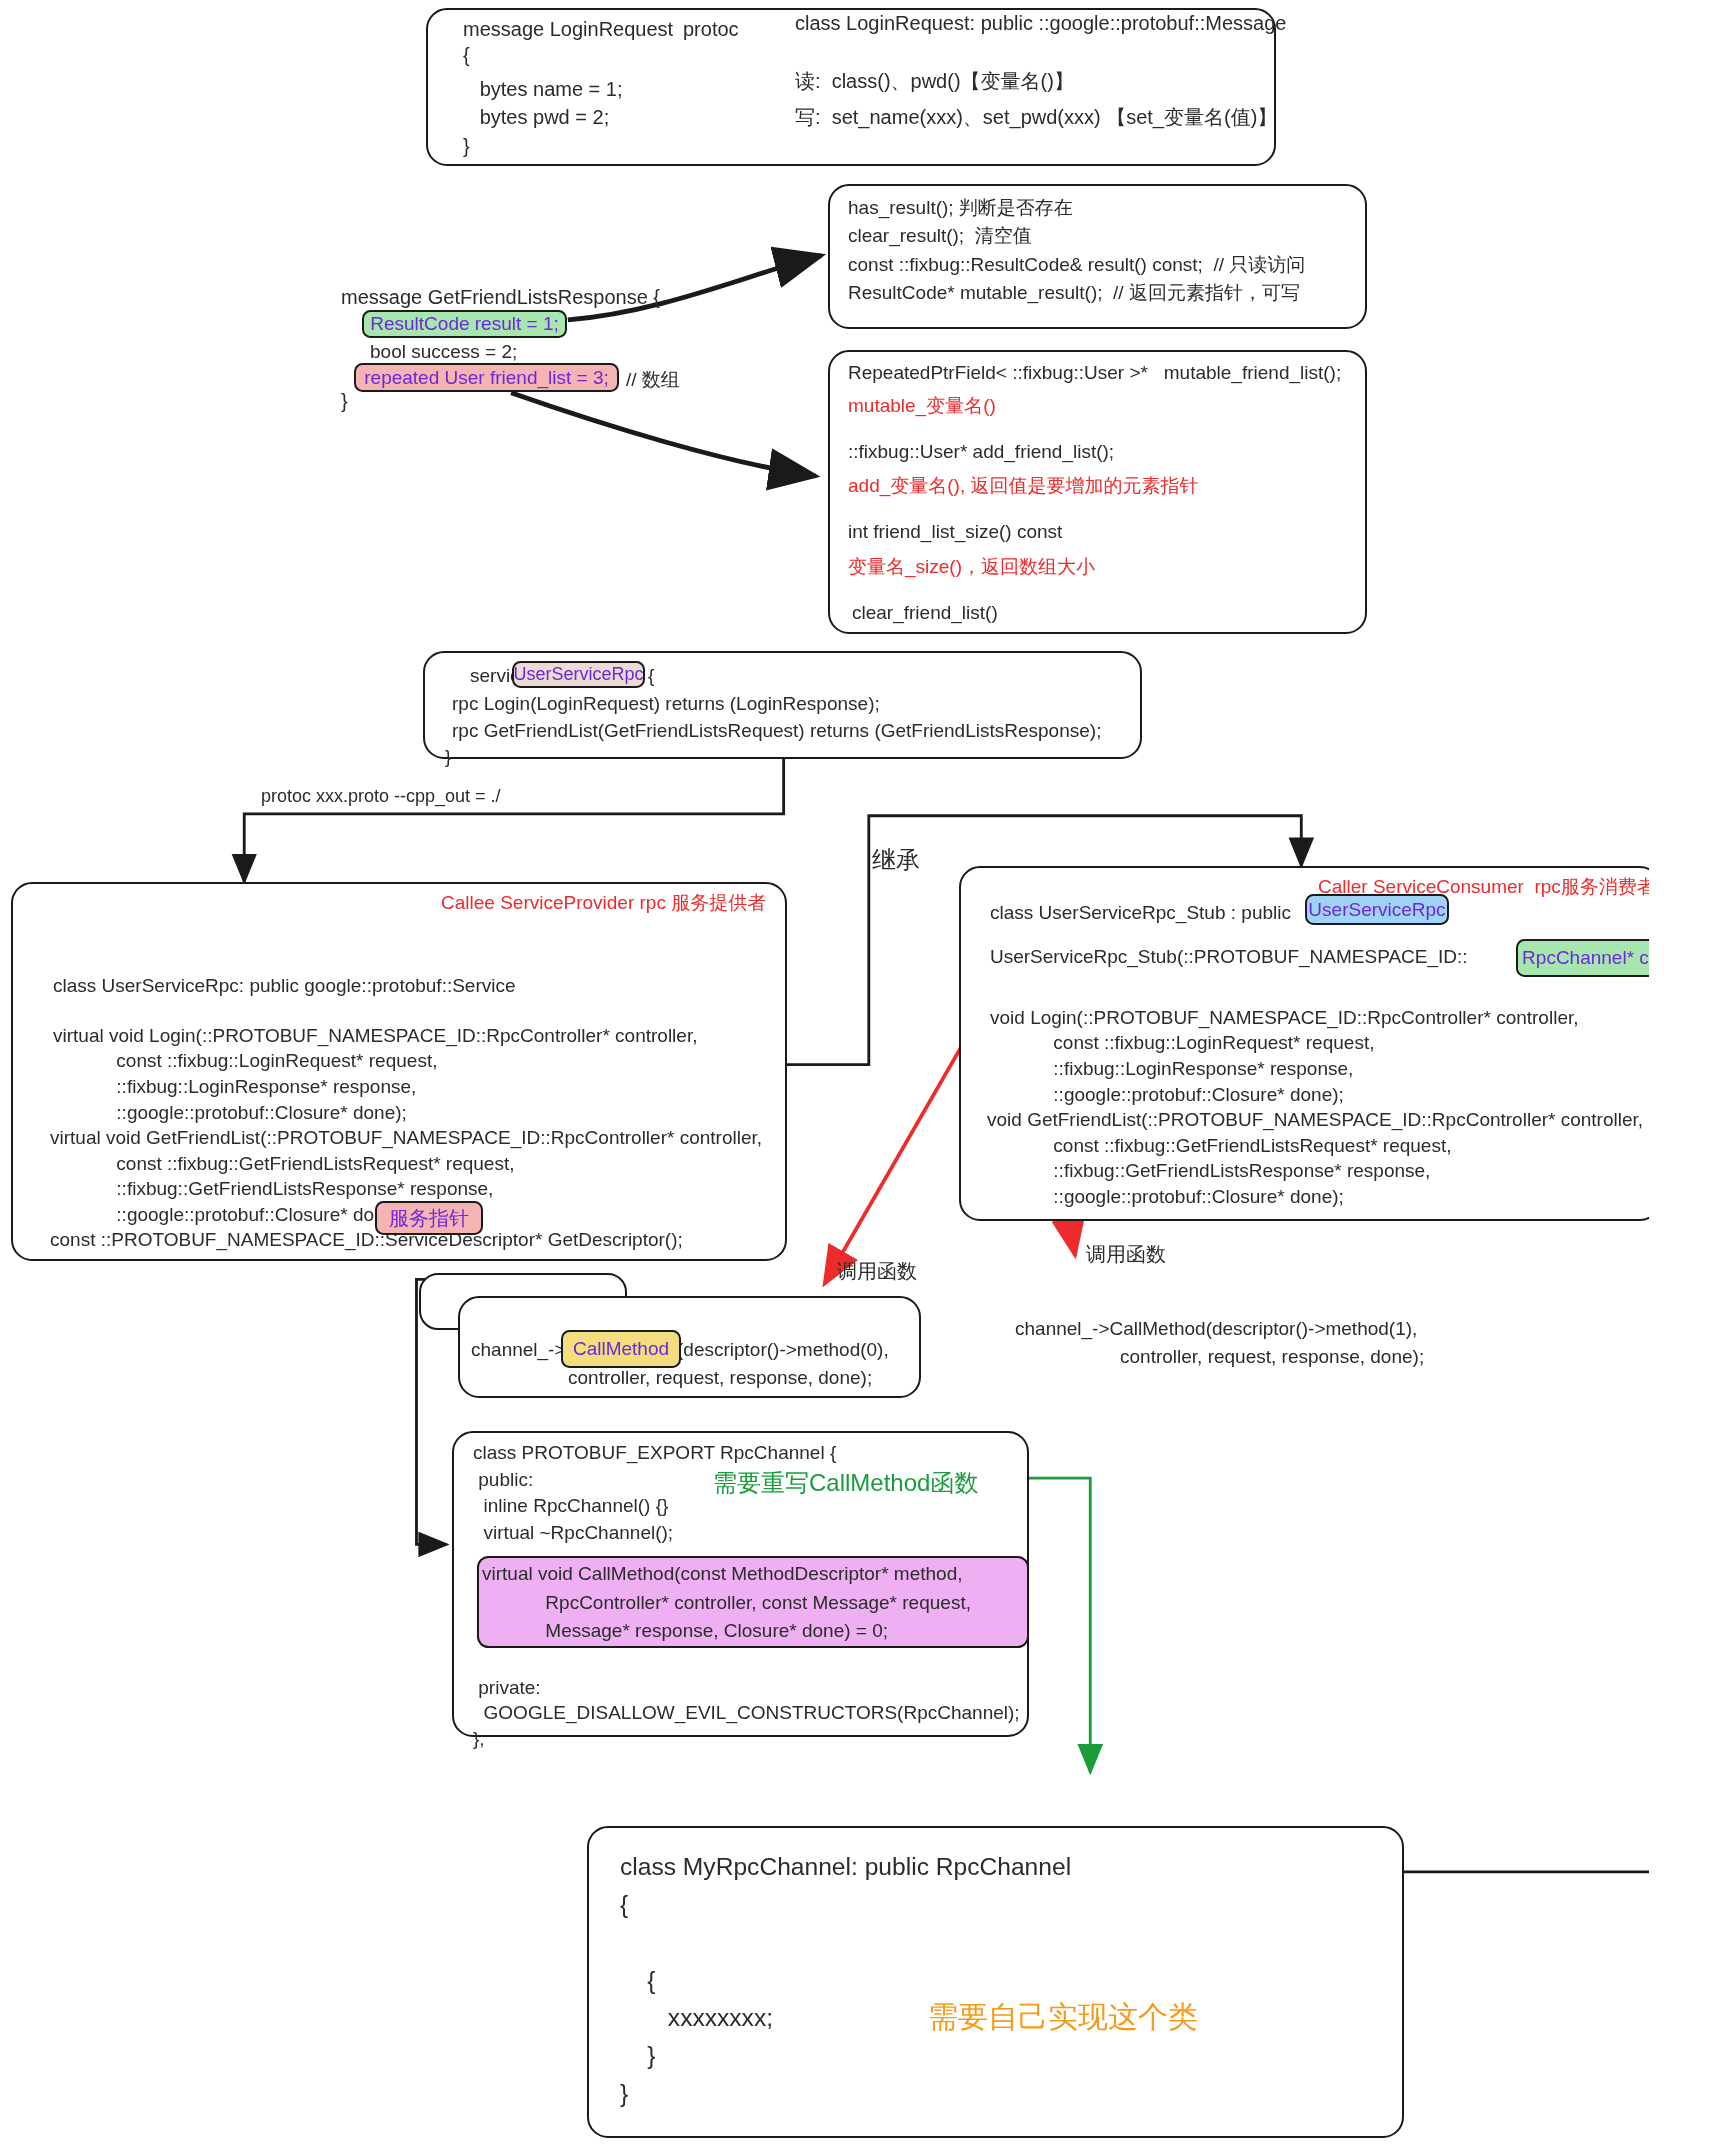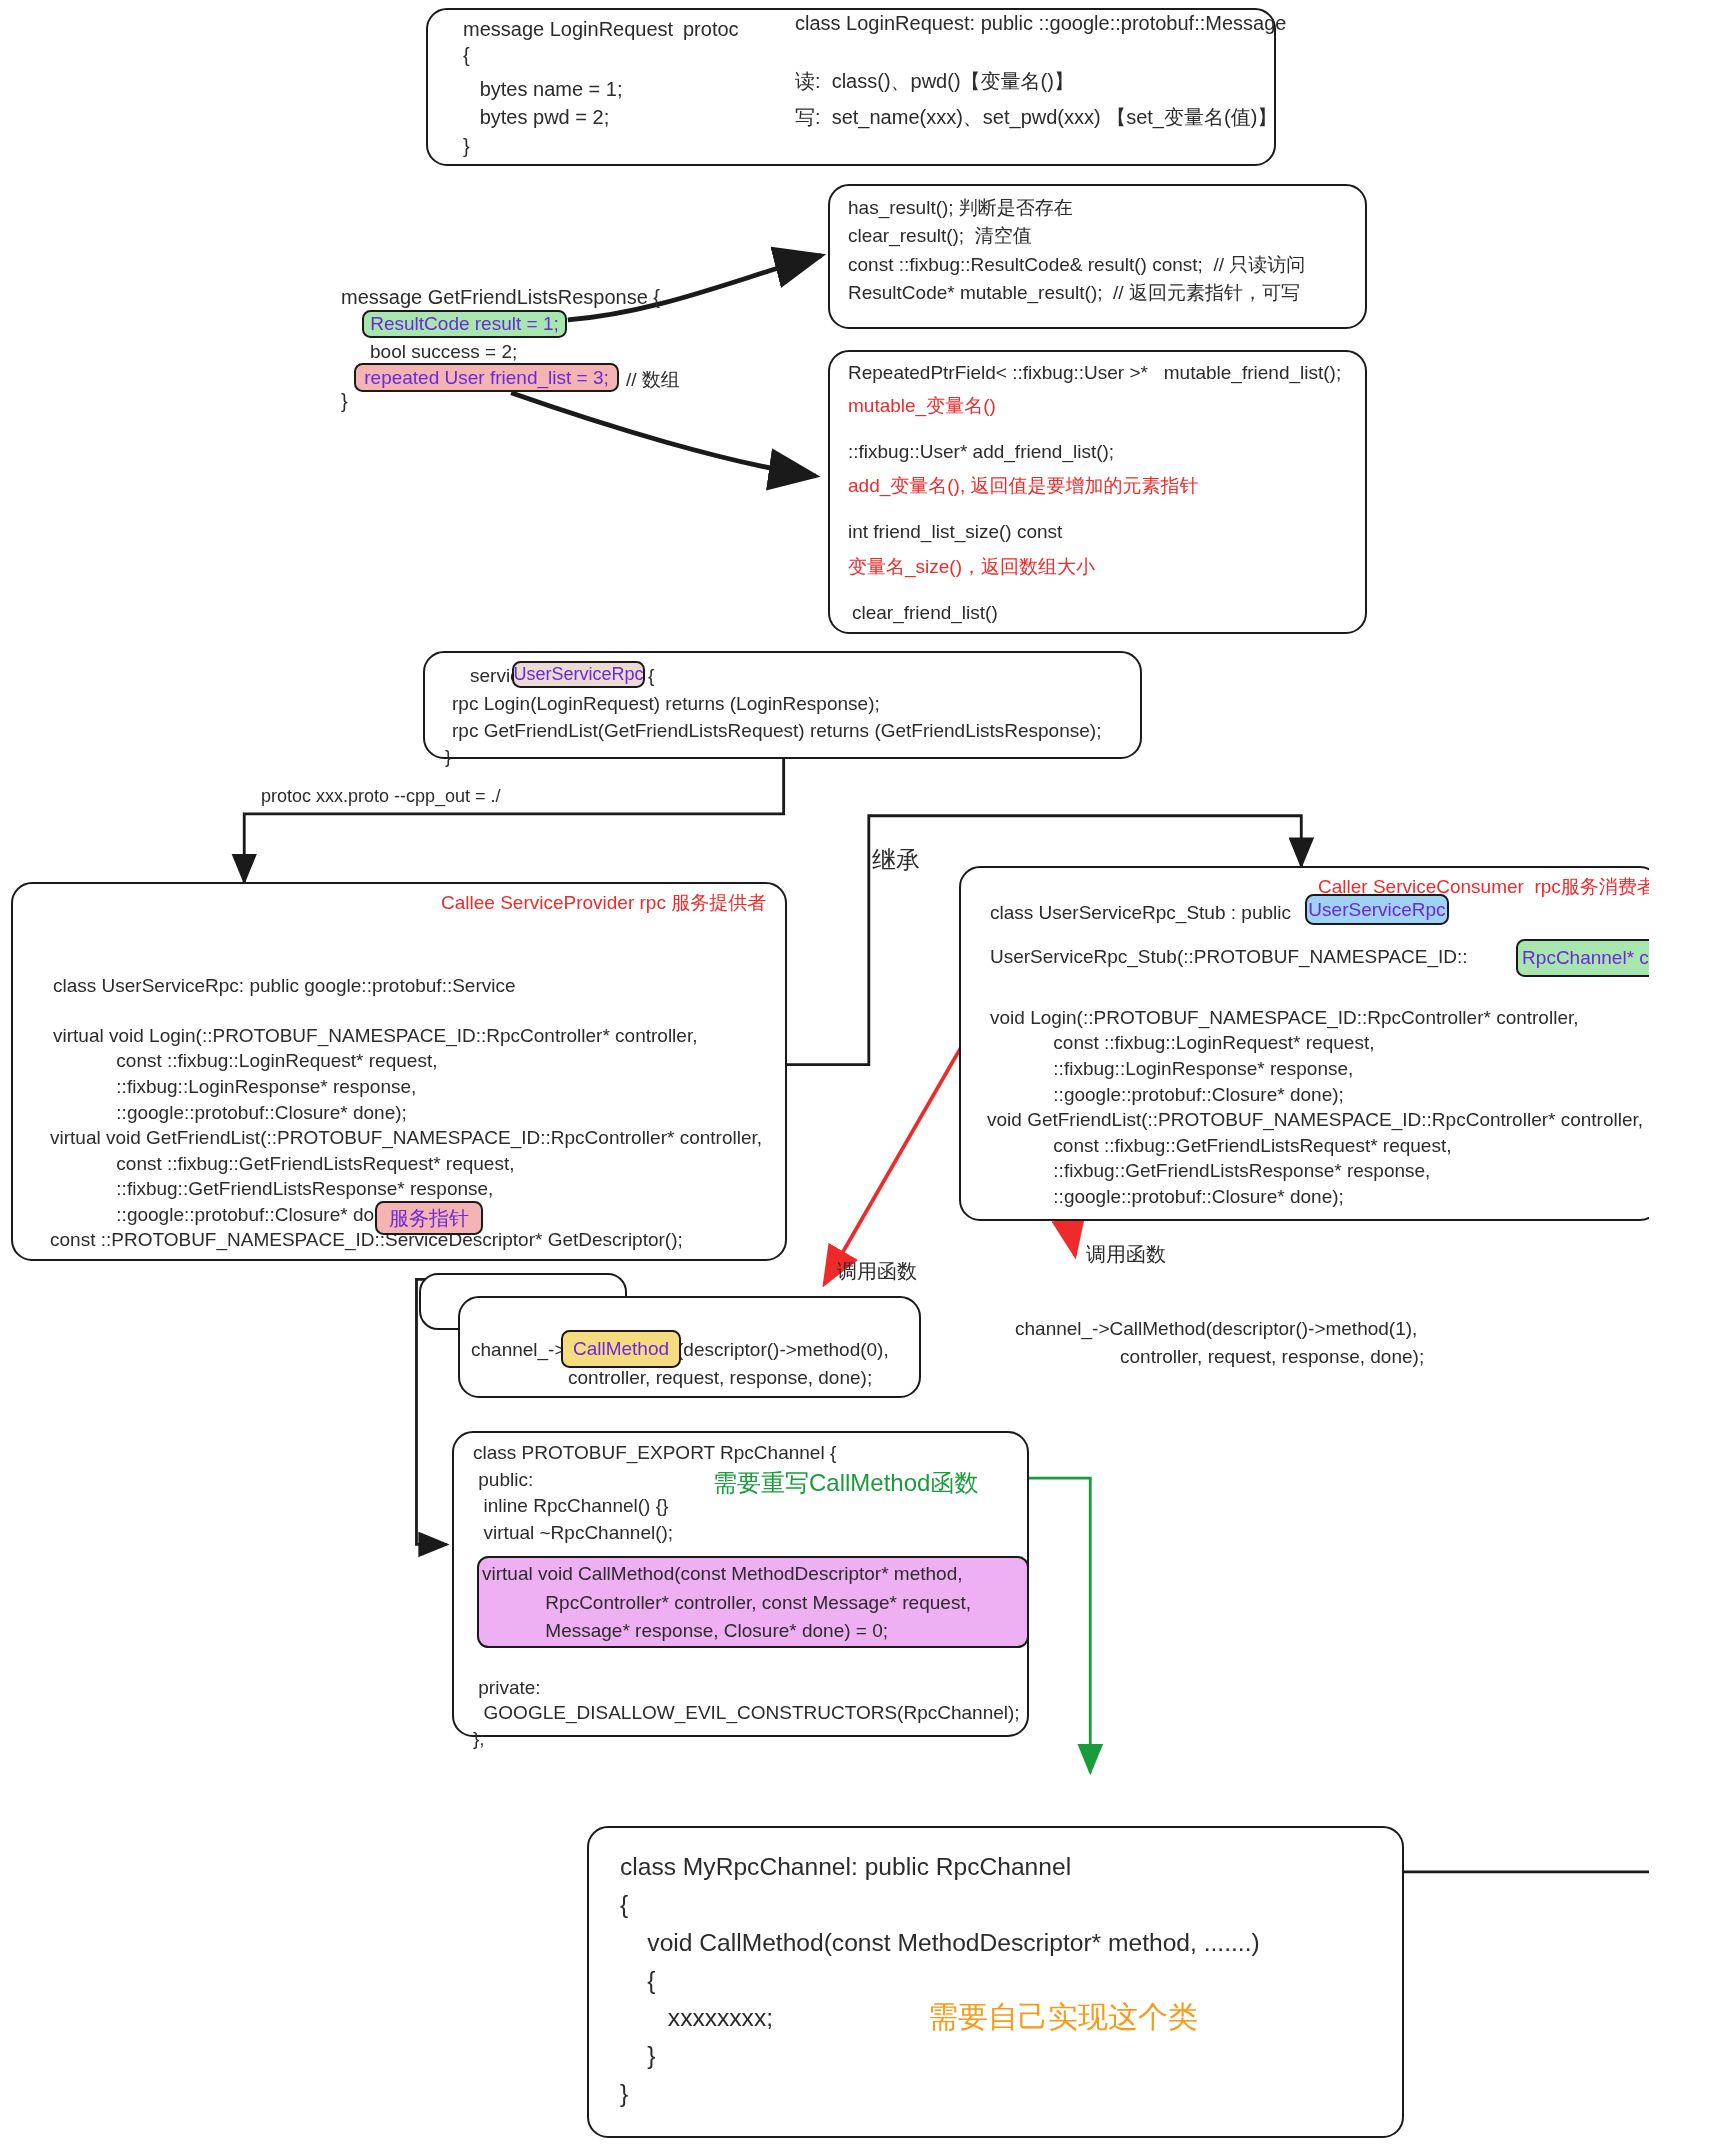--- a/index.html
+++ b/index.html
@@ -203,21 +203,20 @@
   <div class="txt" style="left:482px;top:1592px;font-size:19px;">            RpcController* controller, const Message* request,</div>
   <div class="txt" style="left:482px;top:1620px;font-size:19px;">            Message* response, Closure* done) = 0;</div>
 
   <div class="txt" style="left:473px;top:1677px;font-size:19px;"> private:</div>
   <div class="txt" style="left:473px;top:1702px;font-size:19px;">  GOOGLE_DISALLOW_EVIL_CONSTRUCTORS(RpcChannel);</div>
   <div class="txt" style="left:473px;top:1728px;font-size:19px;">};</div>
 
   <div class="box" style="left:587px;top:1826px;width:817px;height:312px;"></div>
   <div class="txt" style="left:620px;top:1853px;font-size:24.6px;">class MyRpcChannel: public RpcChannel</div>
   <div class="txt" style="left:620px;top:1891px;font-size:24.6px;">{</div>
-  <div class="txt" style="left:620px;top:1929px;font-size:24.6px;">    void CallMethod(const MethodDescriptor* method, .......)</div>
   <div class="txt" style="left:620px;top:1967px;font-size:24.6px;">    {</div>
   <div class="txt" style="left:620px;top:2004px;font-size:24.6px;">       xxxxxxxx;</div>
   <div class="txt" style="left:620px;top:2042px;font-size:24.6px;">    }</div>
   <div class="txt" style="left:620px;top:2080px;font-size:24.6px;">}</div>
 
   <div class="txt orange" style="left:928px;top:1997px;font-size:30px;">需要自己实现这个类</div>
 
 </div>
 
 

